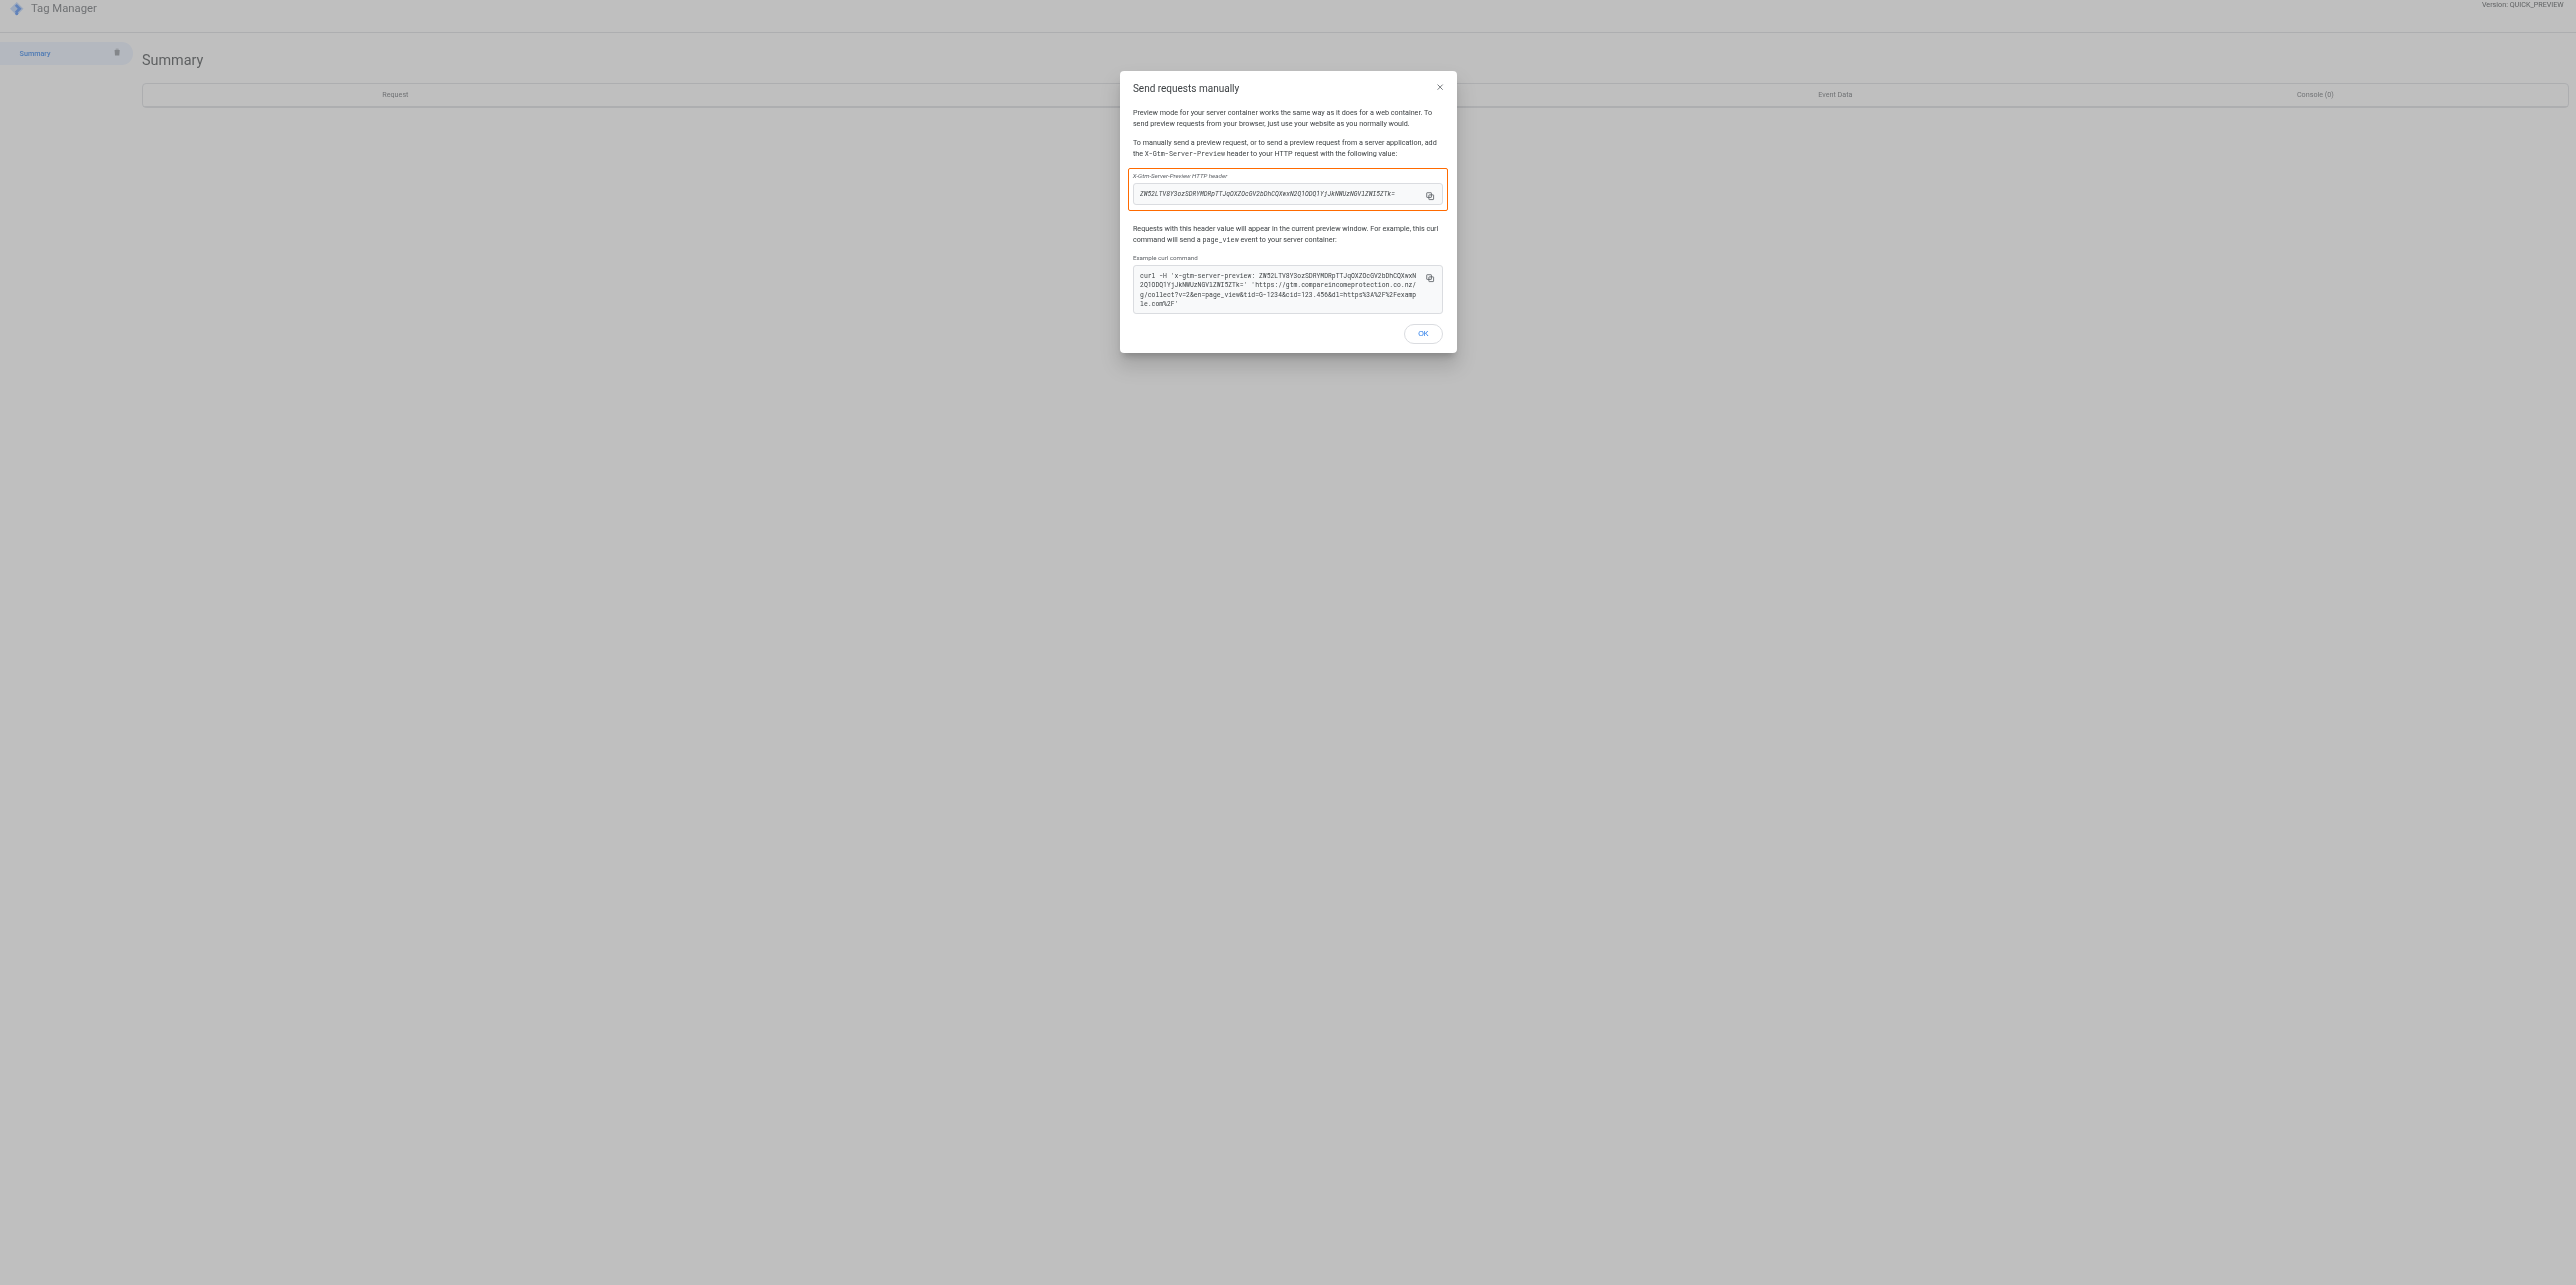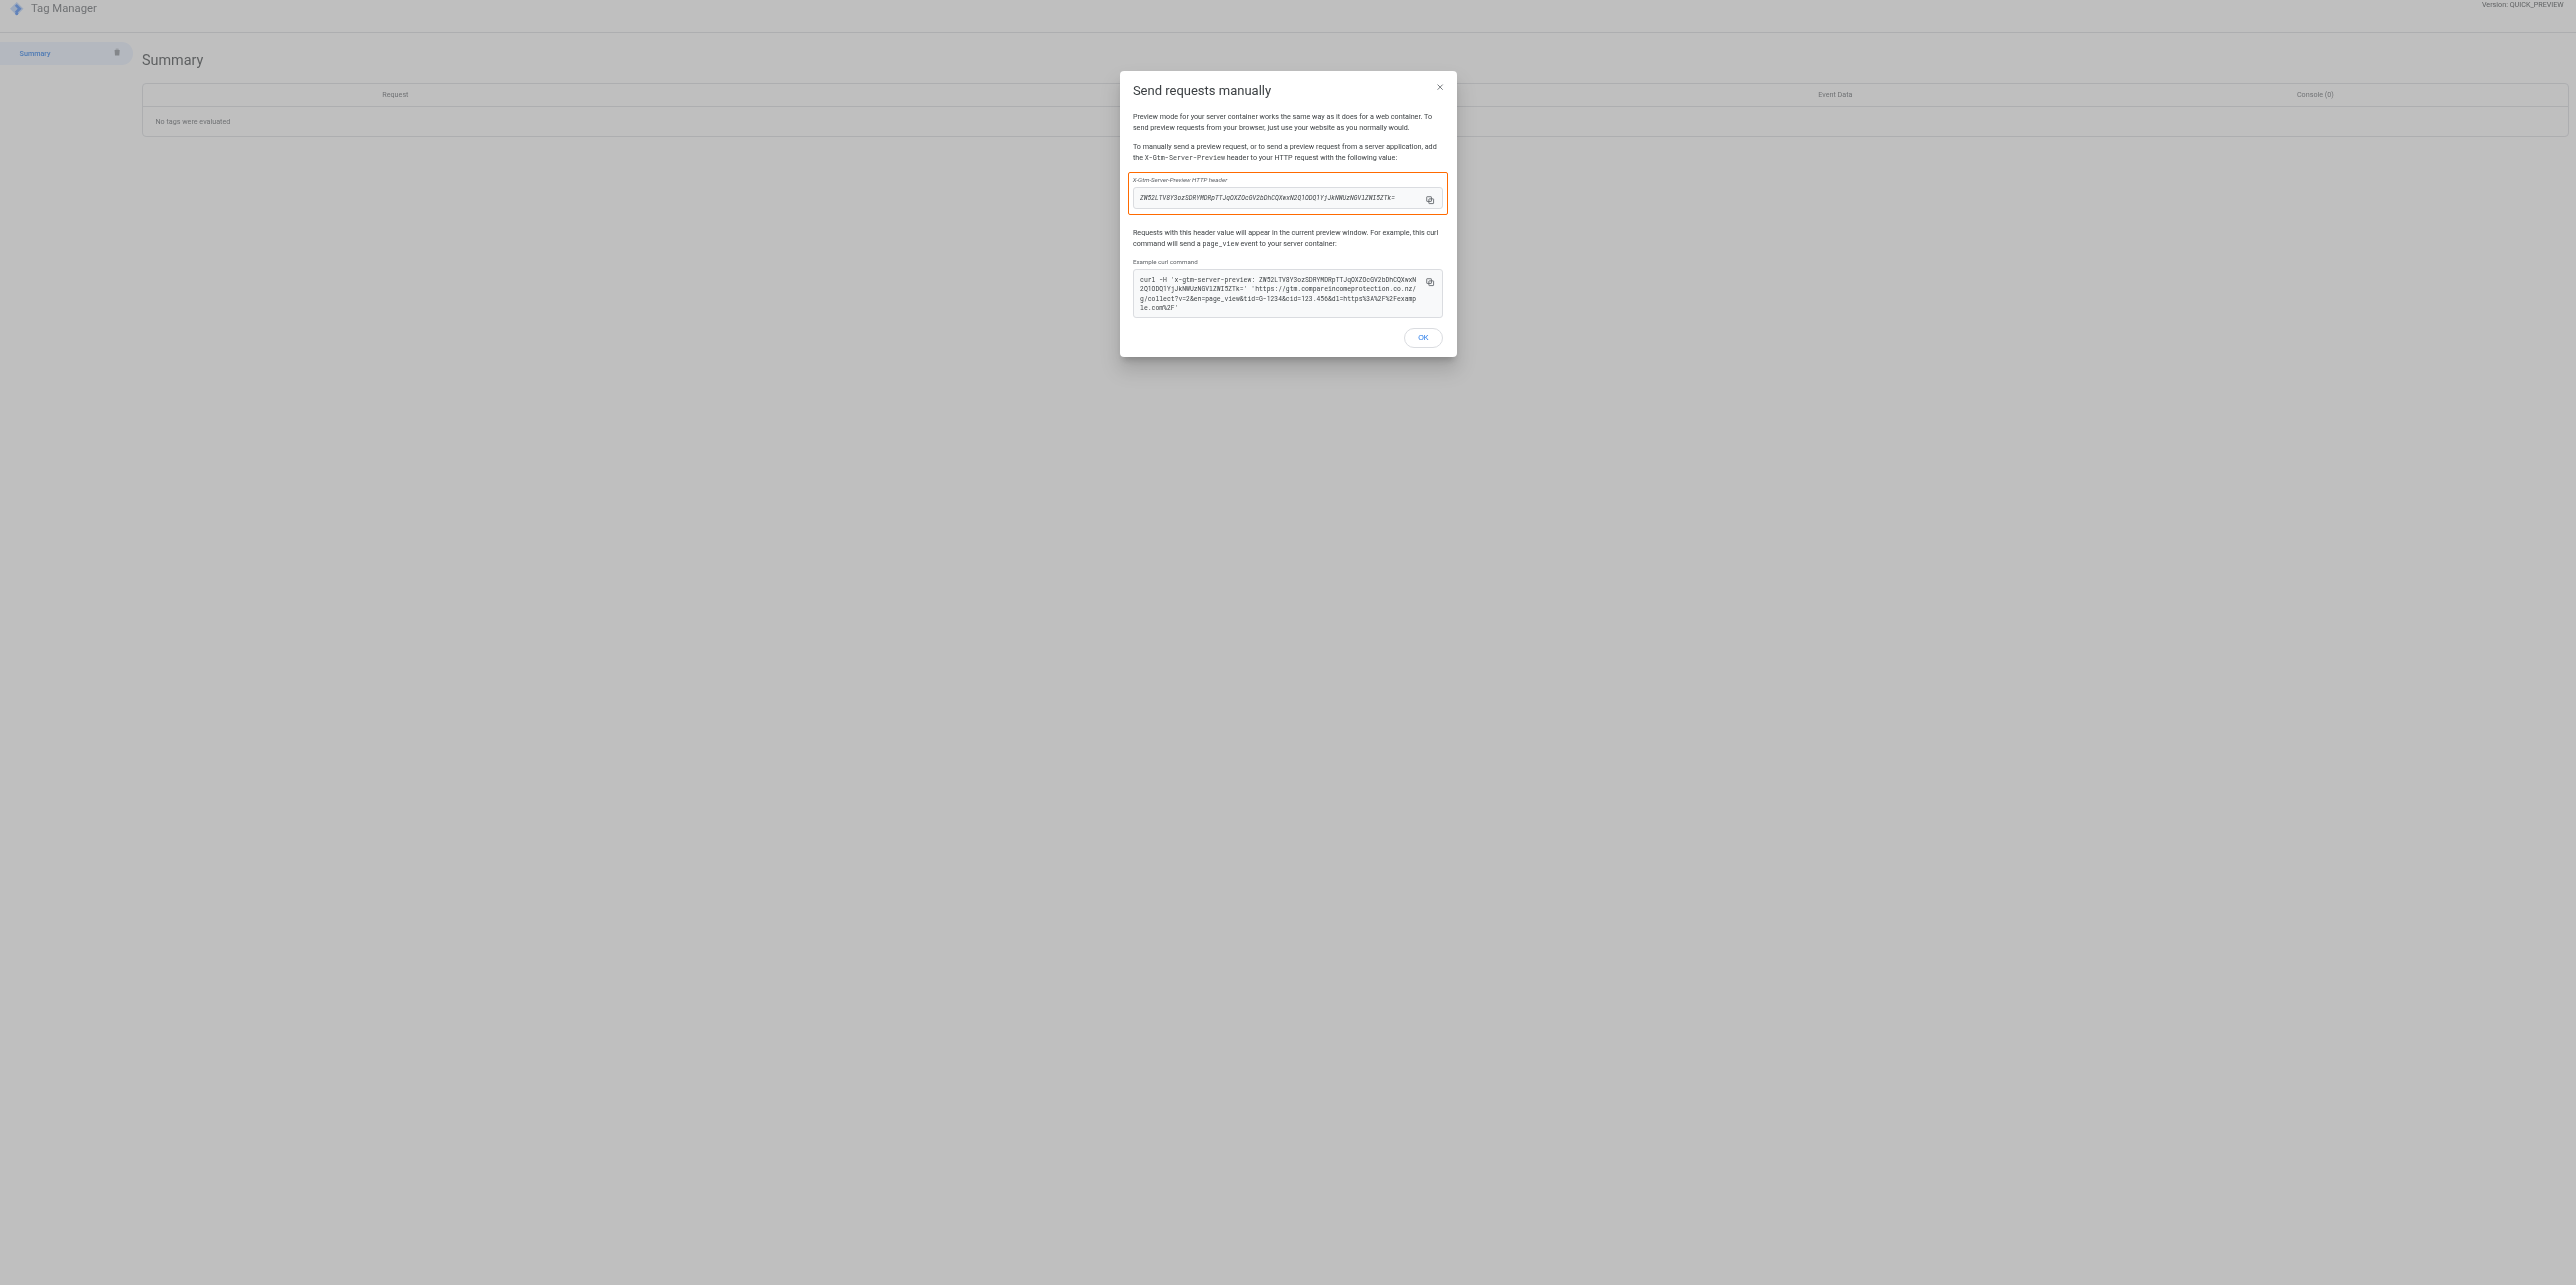--- a/index.html
+++ b/index.html
@@ -82,21 +82,21 @@
     padding-top: 71px;
   }
   .modal {
     width: 337px;
     background: #fff;
     border-radius: 4.1px;
     padding: 12.4px 13.4px 9.3px;
     box-shadow: 0 5.7px 7.7px -3.6px rgba(0,0,0,.2),0 12.4px 19.6px 1.5px rgba(0,0,0,.14);
     position: relative;
   }
-  .modal-title { font-size: 13px; color: #3c4043; font-weight: 400; margin-bottom: 12.4px; }
+  .modal-title { font-size: 10px; color: #3c4043; font-weight: 400; margin-bottom: 12.4px; }
   .modal-close {
     position: absolute;
     right: 9.3px; top: 9.3px;
     width: 14.4px; height: 14.4px;
     display: flex; align-items: center; justify-content: center;
     cursor: pointer; color: #5f6368; border-radius:50%;
   }
   .modal-p { font-size: 7.2px; color: #3c4043; line-height: 1.55; margin-bottom: 8.2px; }
   .code-inline { font-family: 'Roboto Mono', monospace; font-size: 6.7px; }
   .field-label { font-size: 6.2px; color: #5f6368; margin-bottom: 3.1px; display:block;}
@@ -181,21 +181,20 @@
 <div class="main-content">
   <div class="page-title">Summary</div>
   <div class="output-card">
     <div class="tabs">
       <div class="tab">Request</div>
       <div class="tab" style="visibility:hidden">Tags</div>
       <div class="tab" style="visibility:hidden">Variables</div>
       <div class="tab">Event Data</div>
       <div class="tab">Console (0)</div>
     </div>
-    <div class="card-body">No tags were evaluated</div>
   </div>
 </div>
 
 <div class="overlay">
   <div class="modal">
     <div class="modal-close">
       <svg width="10.3" height="10.3" viewBox="0 0 24 24" fill="none" stroke="currentColor" stroke-width="2">
           <path d="M6 6l12 12M18 6L6 18"></path>
         </svg>
     </div>

